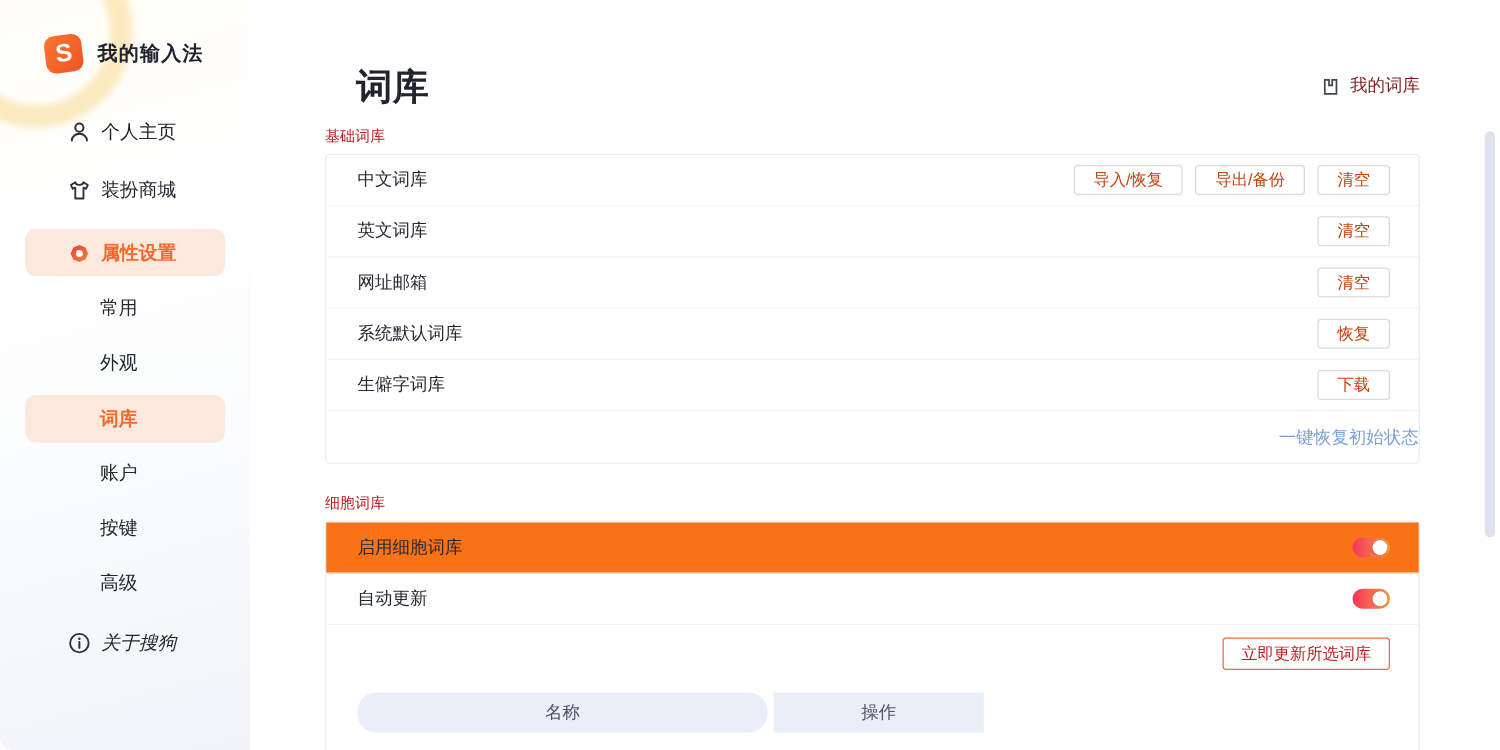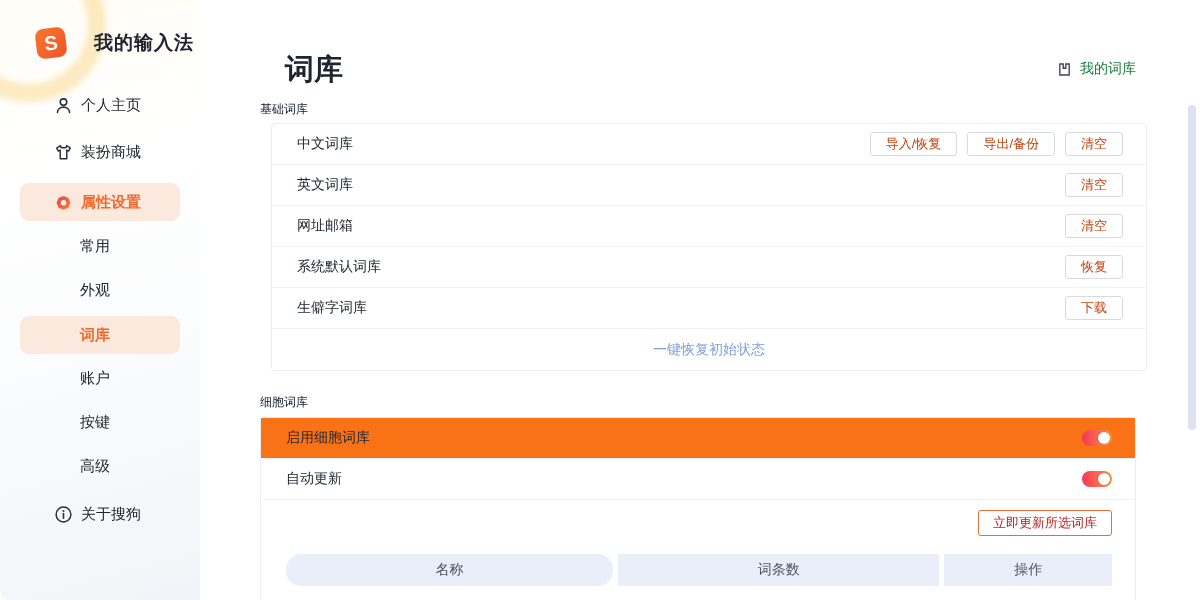--- a/index.html
+++ b/index.html
@@ -9,50 +9,50 @@
   
   .sidebar { position:absolute; left:0; top:0; width:200px; height:600px;
     background:linear-gradient(165deg, #fffdf6 0%, #ffffff 28%, #fbfcfd 55%, #f2f4f9 100%); }
   .sidebar::before { content:""; position:absolute; left:-48px; top:-52px; width:118px; height:118px;
     border-radius:50%; border:18px solid rgba(247,205,106,0.40); filter:blur(3px); }
   .brand { position:absolute; left:36px; top:28px; display:flex; align-items:center; }
   .brand-logo { width:30px; height:30px; border-radius:8px;
     background:linear-gradient(135deg,#f8772f,#ef5426); transform:rotate(-7deg);
     display:flex; align-items:center; justify-content:center;
     color:#fff; font-weight:800; font-size:20px; }
-  .brand-title { margin-left:28px; font-size:19px; font-weight:700; color:#20242e; letter-spacing:1px; }
+  .brand-title { margin-left:12px; font-size:16px; font-weight:700; color:#20242e; letter-spacing:1px; }
 
   .side-item { position:absolute; left:20px; width:160px; height:32px; display:flex; align-items:center;
     font-size:15px; color:#22262f; cursor:pointer; }
   .side-item .lbl { margin-left:8px; }
   .side-item.noicon .lbl { margin-left:60px; }
   .side-item .ic { width:19px; height:19px; margin-left:34px; flex:0 0 auto; }
   .side-item.pill { background:#fbe9de; border-radius:9px; height:38px; }
   .side-item.pill .lbl { color:#f2692f; font-weight:600; }
   .side-item.pill.sub .lbl { margin-left:60px; }
 
   
   .tb-ic { position:absolute; cursor:pointer; }
   .tb-divider { position:absolute; left:1088px; top:13px; width:1px; height:19px; background:#e8eaee; }
 
   
   .content { position:absolute; left:200px; top:0; width:1000px; height:600px; background:#fff; }
   .page-title { position:absolute; left:85px; top:50px; font-size:29px; font-weight:700; color:#20242e; }
   .my-lexicon { position:absolute; right:64px; top:60px; display:flex; align-items:center; gap:7px;
-    font-size:14px; color:#15803d; cursor:pointer; }
-
-  .sec-label { position:absolute; left:60px; font-size:12px; color:#0f172a; }
+    font-size:14px; color:#7f1d1d; cursor:pointer; }
+
+  .sec-label { position:absolute; left:60px; font-size:12px; color:#b91c1c; }
   .card { position:absolute; left:60px; width:876px; background:#fff; border:1px solid #ebedf1; border-radius:4px; }
   .row { height:41px; display:flex; align-items:center; padding:0 23px 0 25px; border-bottom:1px solid #f1f3f6; }
   .row:last-child { border-bottom:none; }
   .row .name { font-size:14px; color:#232832; }
   .row .spacer { flex:1; }
   .btn { height:24px; padding:0 15px; margin-left:10px; background:#fff; border:1px solid #d7dbe0;
     border-radius:3px; font-size:13px; color:#c2410c; font-family:inherit; cursor:pointer; line-height:22px; }
-  .link-row { height:41px; display:flex; align-items:center; justify-content:center; }
+  .link-row { height:41px; display:flex; align-items:center; justify-content:flex-end; }
   .reset-link { font-size:14px; color:#7f9ed9; cursor:pointer; }
 
   .row.tinted { background:#f97316; }
   .toggle { position:relative; width:30px; height:16px; border-radius:9px;
     background:linear-gradient(90deg,#f5365c,#fa9a3f); cursor:pointer; }
   .toggle .knob { position:absolute; right:2px; top:2px; width:12px; height:12px; border-radius:50%;
     background:#fff; box-shadow:0 0 2px rgba(0,0,0,.25); }
 
   .update-row { height:46px; display:flex; align-items:center; justify-content:flex-end; padding:0 23px 0 25px; }
   .btn-orange { height:26px; padding:0 14px; background:#fff; border:1px solid #ed6b38; border-radius:3px;
@@ -126,21 +126,21 @@
     <div class="side-item noicon" style="top:406px;">
       <span class="lbl">按键</span>
     </div>
     <div class="side-item noicon" style="top:362px;">
       <span class="lbl">账户</span>
     </div>
     <div class="side-item noicon" style="top:450px;">
       <span class="lbl">高级</span>
     </div>
 
-    <div class="side-item" style="top:498px;">
+    <div class="side-item" style="top:498px;font-style:italic;">
       <span class="ic">
         <svg width="19" height="19" viewBox="0 0 18 18">
             <circle cx="9" cy="9" r="7" fill="none" stroke="#2a2f3a" stroke-width="1.4"></circle>
             <circle cx="9" cy="5.7" r="0.95" fill="#2a2f3a"></circle>
             <path d="M9 8.2 V12.6" stroke="#2a2f3a" stroke-width="1.5" stroke-linecap="round"></path>
           </svg>
       </span>
       <span class="lbl">关于搜狗</span>
     </div>
   </div>
@@ -177,21 +177,21 @@
     <div class="my-lexicon">
       <span>
         <svg width="17" height="17" viewBox="0 0 20 20">
             <path d="M4.5 3.5 H8.5 V8.5 H11.5 V3.5 H15.5 V16.5 H4.5 Z" fill="none" stroke="#3e4553" stroke-width="1.6" stroke-linejoin="miter"></path>
           </svg>
       </span>
       <span>我的词库</span>
     </div>
 
     <div class="sec-label" style="top:101px;">基础词库</div>
-    <div class="card" style="top:123px;margin-left:11px;">
+    <div class="card" style="top:123px;">
       <div class="row">
         <span class="name">中文词库</span>
         <span class="spacer"></span>
         <button class="btn">导入/恢复</button>
         <button class="btn">导出/备份</button>
         <button class="btn">清空</button>
       </div>
       <div class="row">
         <span class="name">英文词库</span>
         <span class="spacer"></span>
@@ -231,20 +231,19 @@
         <span class="spacer"></span>
         <div class="toggle">
             <div class="knob"></div>
           </div>
       </div>
       <div class="update-row">
         <button class="btn-orange">立即更新所选词库</button>
       </div>
       <div class="table-head">
         <div class="th c1">名称</div>
-        <div class="th c2">词条数</div>
         <div class="th c3">操作</div>
       </div>
     </div>
   </div>
 
   <div class="scrollbar-thumb"></div>
 </div>
 
 </body></html>

